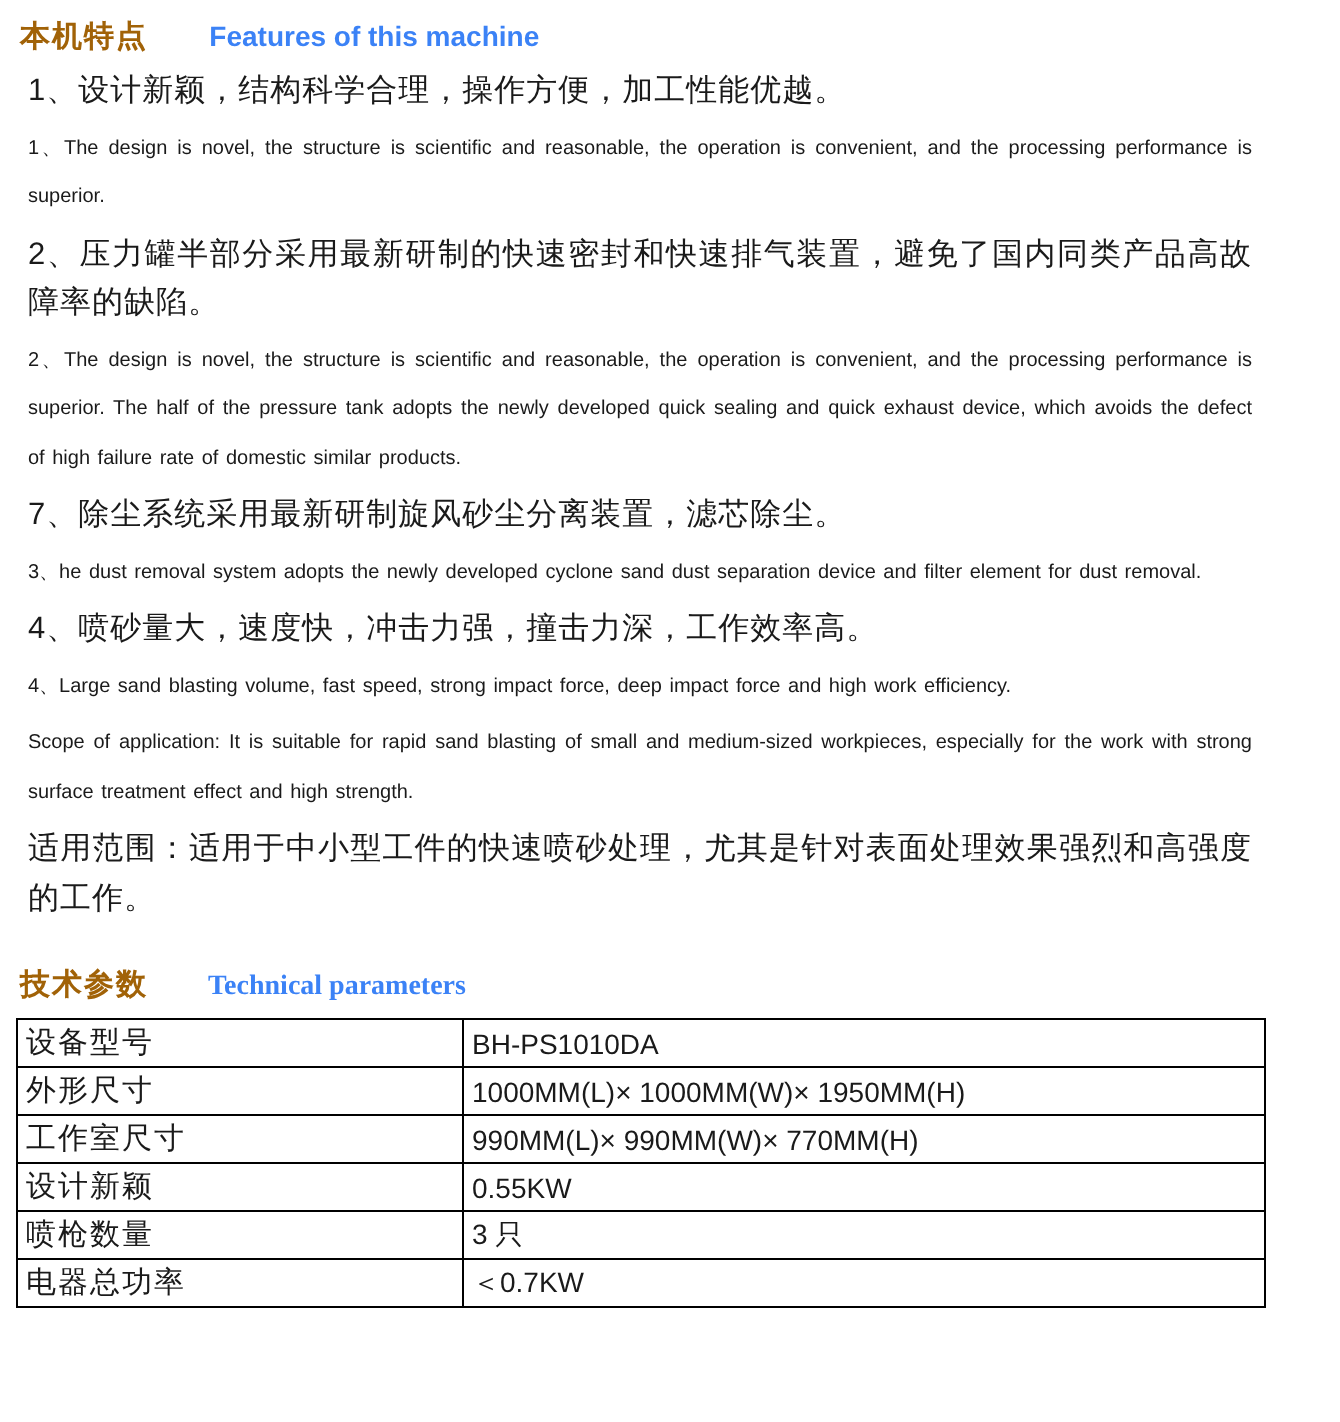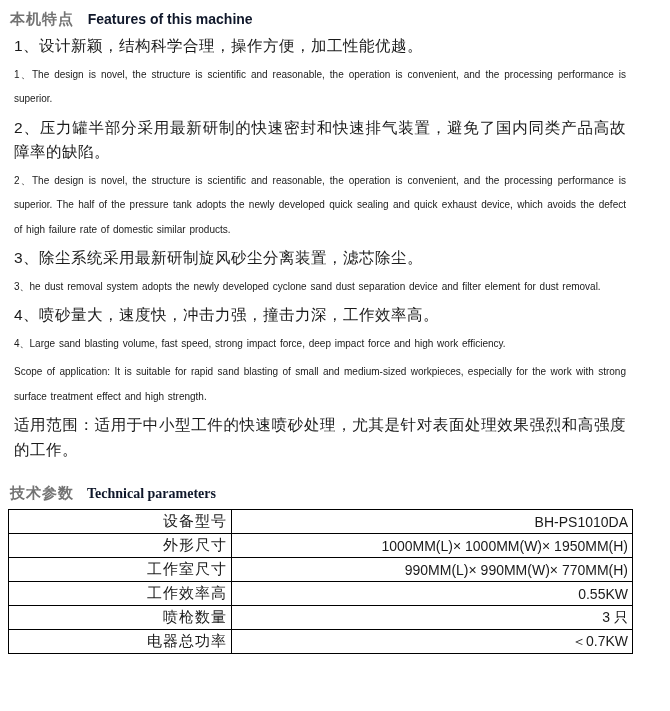--- a/index.html
+++ b/index.html
@@ -17,28 +17,28 @@
   .doc {
     padding: 6px 40px 0 10px;
     width: 620px;
   }
   .sec-title {
     margin: 0 0 5px 0;
     font-weight: bold;
     line-height: 20px;
   }
   .t-zh {
-    color: #737373;
+    color: #a16207;
     font-size: 15px;
     letter-spacing: 1px;
   }
   .t-en {
-    color: #0f172a;
+    color: #3b82f6;
     font-size: 14px;
-    margin-left: 7px;
+    margin-left: 24px;
   }
   .para {
     margin: 4px;
     text-align: justify;
   }
   .para.zh {
     font-size: 15.5px;
     line-height: 24.5px;
     letter-spacing: 0.5px;
   }
@@ -55,21 +55,21 @@
     border-collapse: collapse;
     width: 625px;
     margin-left: -2px;
     table-layout: fixed;
   }
   table.params, table.params td {
     border: 1.5px solid #000000;
   }
   table.params td {
     height: 23px;
-    text-align: right;
+    text-align: left;
     vertical-align: middle;
     padding: 0 4px;
     overflow: hidden;
     white-space: nowrap;
   }
   td.param-label {
     width: 214px;
     font-size: 15px;
     letter-spacing: 1px;
   }
@@ -85,21 +85,21 @@
   <h2 class="sec-title">
     <span class="t-zh">本机特点</span>
     <span class="t-en">Features of this machine</span>
   </h2>
 
   <div id="feature-paragraphs">
       <p class="para zh">1、设计新颖，结构科学合理，操作方便，加工性能优越。</p>
       <p class="para en">1、The design is novel, the structure is scientific and reasonable, the operation is convenient, and the processing performance is superior.</p>
       <p class="para zh">2、压力罐半部分采用最新研制的快速密封和快速排气装置，避免了国内同类产品高故障率的缺陷。</p>
       <p class="para en">2、The design is novel, the structure is scientific and reasonable, the operation is convenient, and the processing performance is superior. The half of the pressure tank adopts the newly developed quick sealing and quick exhaust device, which avoids the defect of high failure rate of domestic similar products.</p>
-      <p class="para zh">3、除尘系统采用最新研制旋风砂尘分离装置，滤芯除尘。</p>
+      <p class="para zh">7、除尘系统采用最新研制旋风砂尘分离装置，滤芯除尘。</p>
       <p class="para en">3、he dust removal system adopts the newly developed cyclone sand dust separation device and filter element for dust removal.</p>
       <p class="para zh">4、喷砂量大，速度快，冲击力强，撞击力深，工作效率高。</p>
       <p class="para en">4、Large sand blasting volume, fast speed, strong impact force, deep impact force and high work efficiency.</p>
       <p class="para en">Scope of application: It is suitable for rapid sand blasting of small and medium-sized workpieces, especially for the work with strong surface treatment effect and high strength.</p>
       <p class="para zh">适用范围：适用于中小型工件的快速喷砂处理，尤其是针对表面处理效果强烈和高强度的工作。</p>
     </div>
 
   <h2 class="sec-title params-title">
     <span class="t-zh">技术参数</span>
     <span class="t-en">Technical parameters</span>
@@ -113,21 +113,21 @@
         </tr>
         <tr>
           <td class="param-label">外形尺寸</td>
           <td class="param-value">1000MM(L)× 1000MM(W)× 1950MM(H)</td>
         </tr>
         <tr>
           <td class="param-label">工作室尺寸</td>
           <td class="param-value">990MM(L)× 990MM(W)× 770MM(H)</td>
         </tr>
         <tr>
-          <td class="param-label">工作效率高</td>
+          <td class="param-label">设计新颖</td>
           <td class="param-value">0.55KW</td>
         </tr>
         <tr>
           <td class="param-label">喷枪数量</td>
           <td class="param-value">3 只</td>
         </tr>
         <tr>
           <td class="param-label">电器总功率</td>
           <td class="param-value">＜0.7KW</td>
         </tr>

